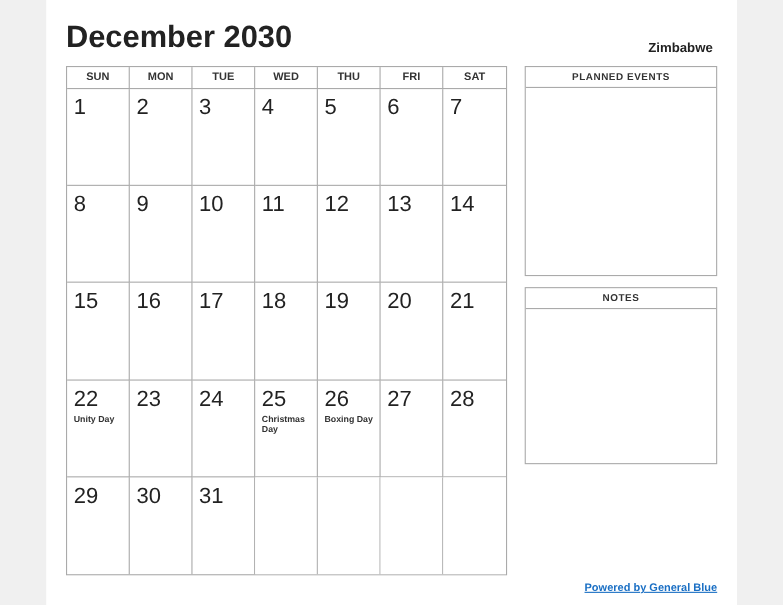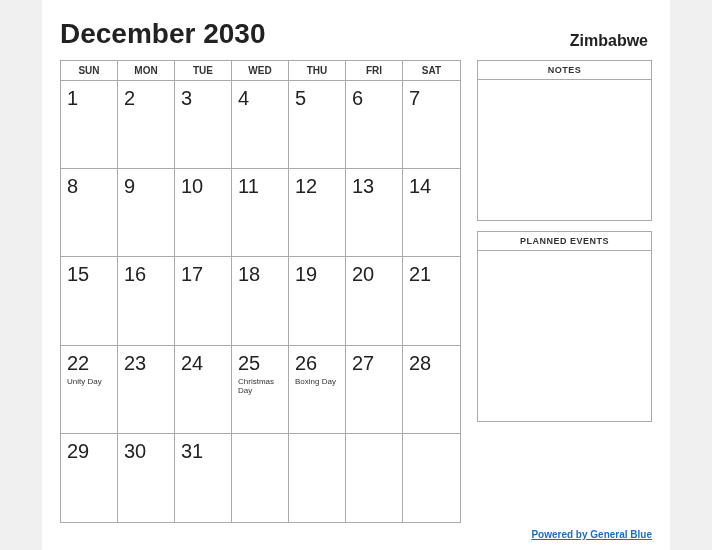--- a/index.html
+++ b/index.html
@@ -26,21 +26,21 @@
       justify-content: space-between;
       align-items: flex-end;
       margin-bottom: 10px;
     }
     .month-title {
       font-size: 28px;
       font-weight: bold;
       color: #222;
     }
     .country-title {
-      font-size: 16px;
+      font-size: 12px;
       font-weight: bold;
       color: #222;
       margin-right: 4px;
     }
     .main-content {
       display: flex;
       flex: 1;
       gap: 16px;
     }
     .calendar-section {
@@ -84,20 +84,21 @@
     .date-num {
       font-size: 20px;
       font-weight: normal;
       color: #222;
       line-height: 1.2;
     }
     .holiday-label {
       font-size: 8px;
       color: #333;
       margin-top: 2px;
+      font-weight: bold;
     }
     .sidebar {
       width: 175px;
       display: flex;
       flex-direction: column;
       gap: 10px;
     }
     .sidebar-box {
       border: 1px solid #aaa;
       display: flex;
@@ -250,26 +251,26 @@
         <div class="cal-cell last-row">
             <span class="date-num">31</span>
           </div>
         <div class="cal-cell last-row empty"></div>
         <div class="cal-cell last-row empty"></div>
         <div class="cal-cell last-row empty"></div>
         <div class="cal-cell last-row empty"></div>
       </div>
     </div>
     <div class="sidebar">
+      <div class="sidebar-box planned-events-box">
+        <div class="sidebar-box-title">PLANNED EVENTS</div>
+        <div class="sidebar-box-body"></div>
+      </div>
       <div class="sidebar-box notes-box">
         <div class="sidebar-box-title">NOTES</div>
-        <div class="sidebar-box-body"></div>
-      </div>
-      <div class="sidebar-box planned-events-box">
-        <div class="sidebar-box-title">PLANNED EVENTS</div>
         <div class="sidebar-box-body"></div>
       </div>
     </div>
   </div>
   <div class="footer">
     <a href="#">Powered by General Blue</a>
   </div>
 </div>
 
 </body></html>

